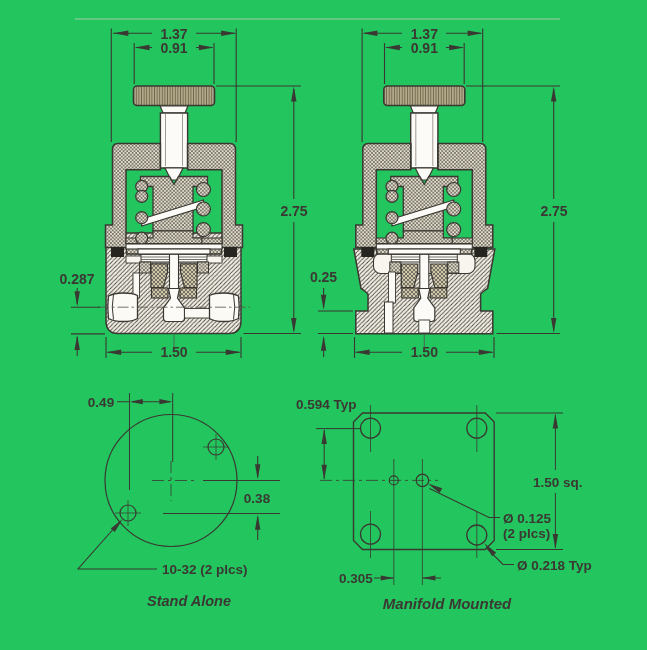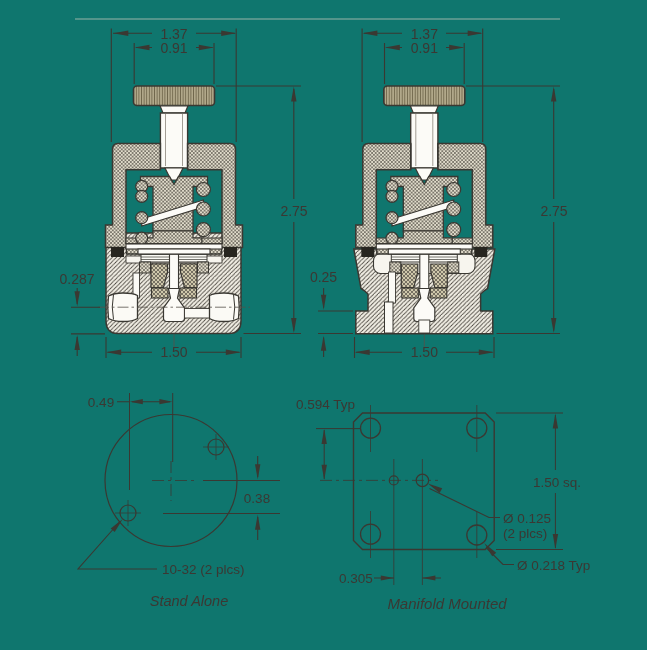--- a/index.html
+++ b/index.html
@@ -1,16 +1,16 @@
 <!DOCTYPE html>
 <html><head>
 <meta charset="utf-8">
 <style>
   html,body{margin:0;padding:0;background:#fcfcfa;}
-  #wrap{width:647px;height:650px;position:relative;overflow:hidden;background:#0f766e;}
+  #wrap{width:647px;height:650px;position:relative;overflow:hidden;background:#22c55e;font-weight:bold;}
   svg{display:block;filter:blur(0.3px);}
   text{font-family:"Liberation Sans",sans-serif;fill:#3b3833;}
 </style>
 </head>
 <body>
 <div id="wrap">
 <svg width="647" height="650" viewBox="0 0 647 650">
 <defs>
   <pattern id="xh" width="3.6" height="3.6" patternUnits="userSpaceOnUse">
     <rect width="3.6" height="3.6" fill="#e3decd"></rect>

